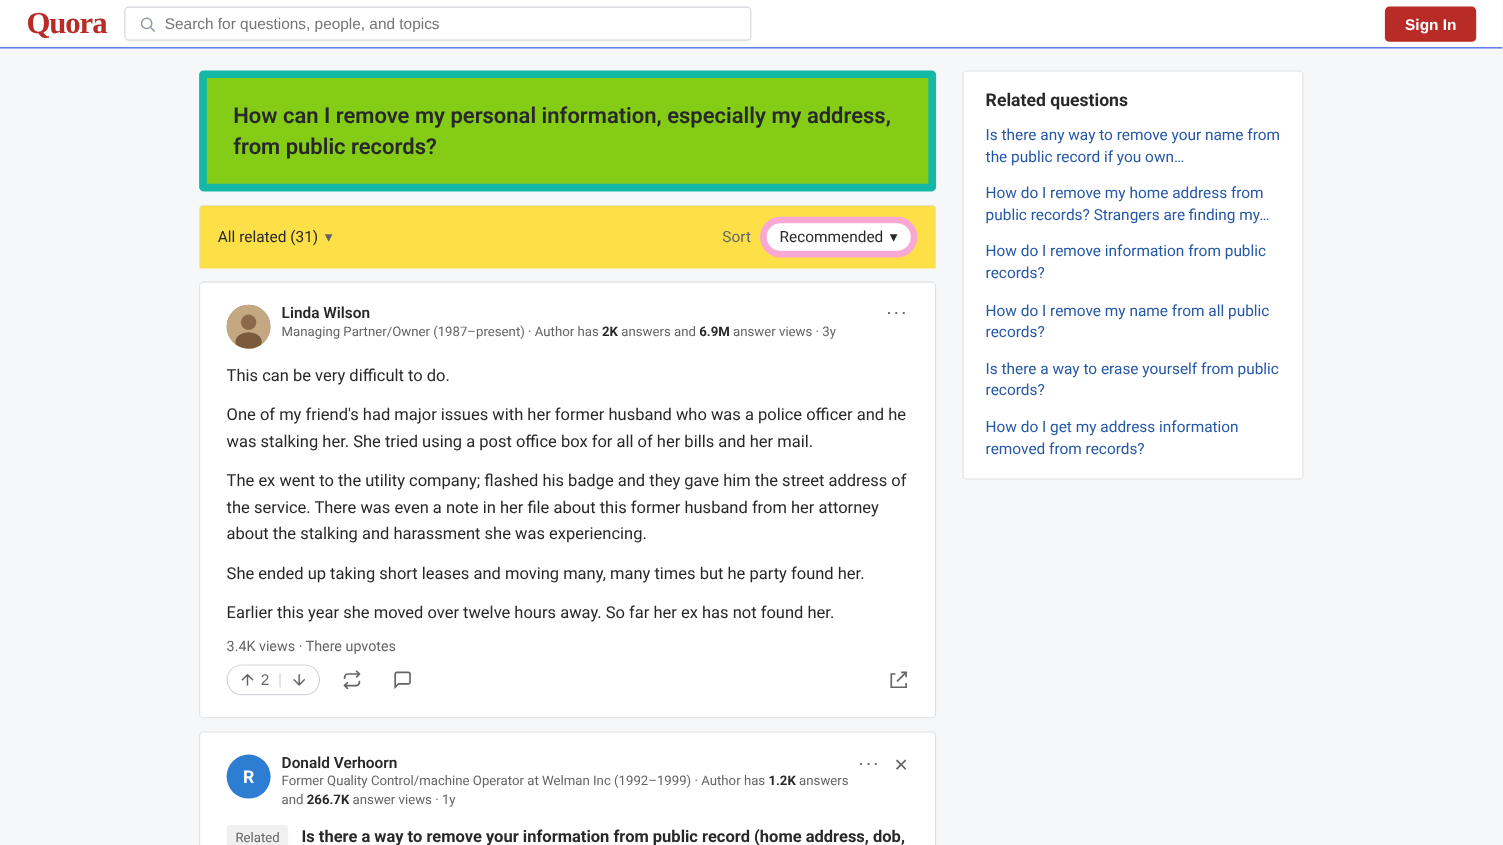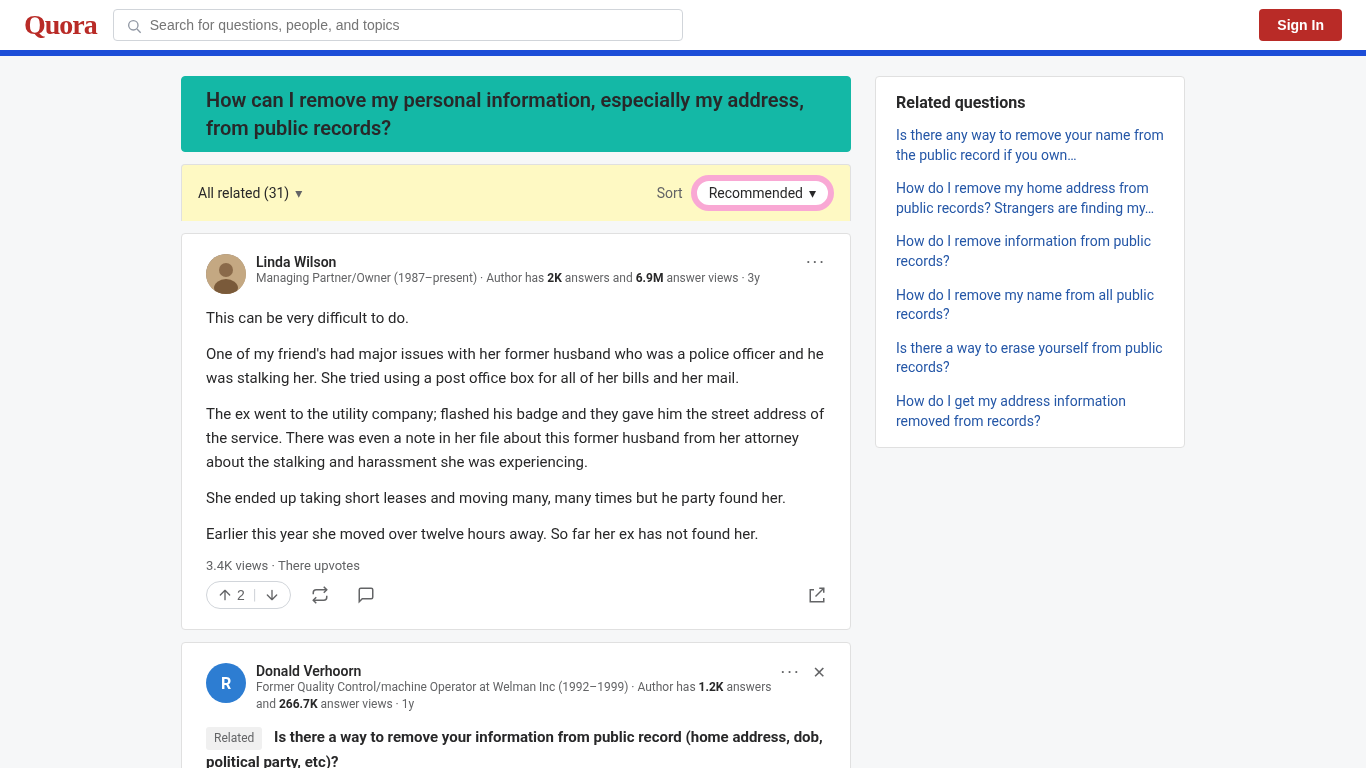--- a/index.html
+++ b/index.html
@@ -1,22 +1,22 @@
 <!DOCTYPE html>
 <html><head>
   <meta charset="utf-8">
   <style>
     * { box-sizing: border-box; margin: 0; padding: 0; }
     body { font-family: -apple-system, BlinkMacSystemFont, 'Segoe UI', Roboto, sans-serif; background: #f6f7f8; color: #282829; font-size: 15px; }
 
     
     .header {
       background: #fff;
-      border-bottom: 6px solid #1d4ed8;
-      height: 56px;
+      border-bottom: 1px solid #1d4ed8;
+      height: 44px;
       display: flex;
       align-items: center;
       padding: 0 24px;
       gap: 16px;
       position: sticky;
       top: 0;
       z-index: 100;
     }
     .logo {
       font-size: 28px;
@@ -70,40 +70,40 @@
       width: 670px;
       flex-shrink: 0;
     }
     .sidebar {
       width: 310px;
       flex-shrink: 0;
     }
 
     
     .question-card {
-      background: #14b8a6;
-      border: 1px solid #14b8a6;
+      background: #84cc16;
+      border: 7px solid #14b8a6;
       border-radius: 4px;
-      padding: 9px 24px;
+      padding: 20px 24px;
       margin-bottom: 12px;
     }
     .question-title {
       font-size: 20px;
       font-weight: 600;
       color: #282829;
       line-height: 1.4;
     }
 
     
     .answers-header {
       display: flex;
       align-items: center;
       justify-content: space-between;
       padding: 10px 16px;
-      background: #fef9c3;
+      background: #fde047;
       border: 1px solid #e0e0e0;
       border-radius: 4px 4px 0 0;
       border-bottom: none;
       margin-bottom: 0;
     }
     .all-related {
       display: flex;
       align-items: center;
       gap: 6px;
       font-size: 14px;

